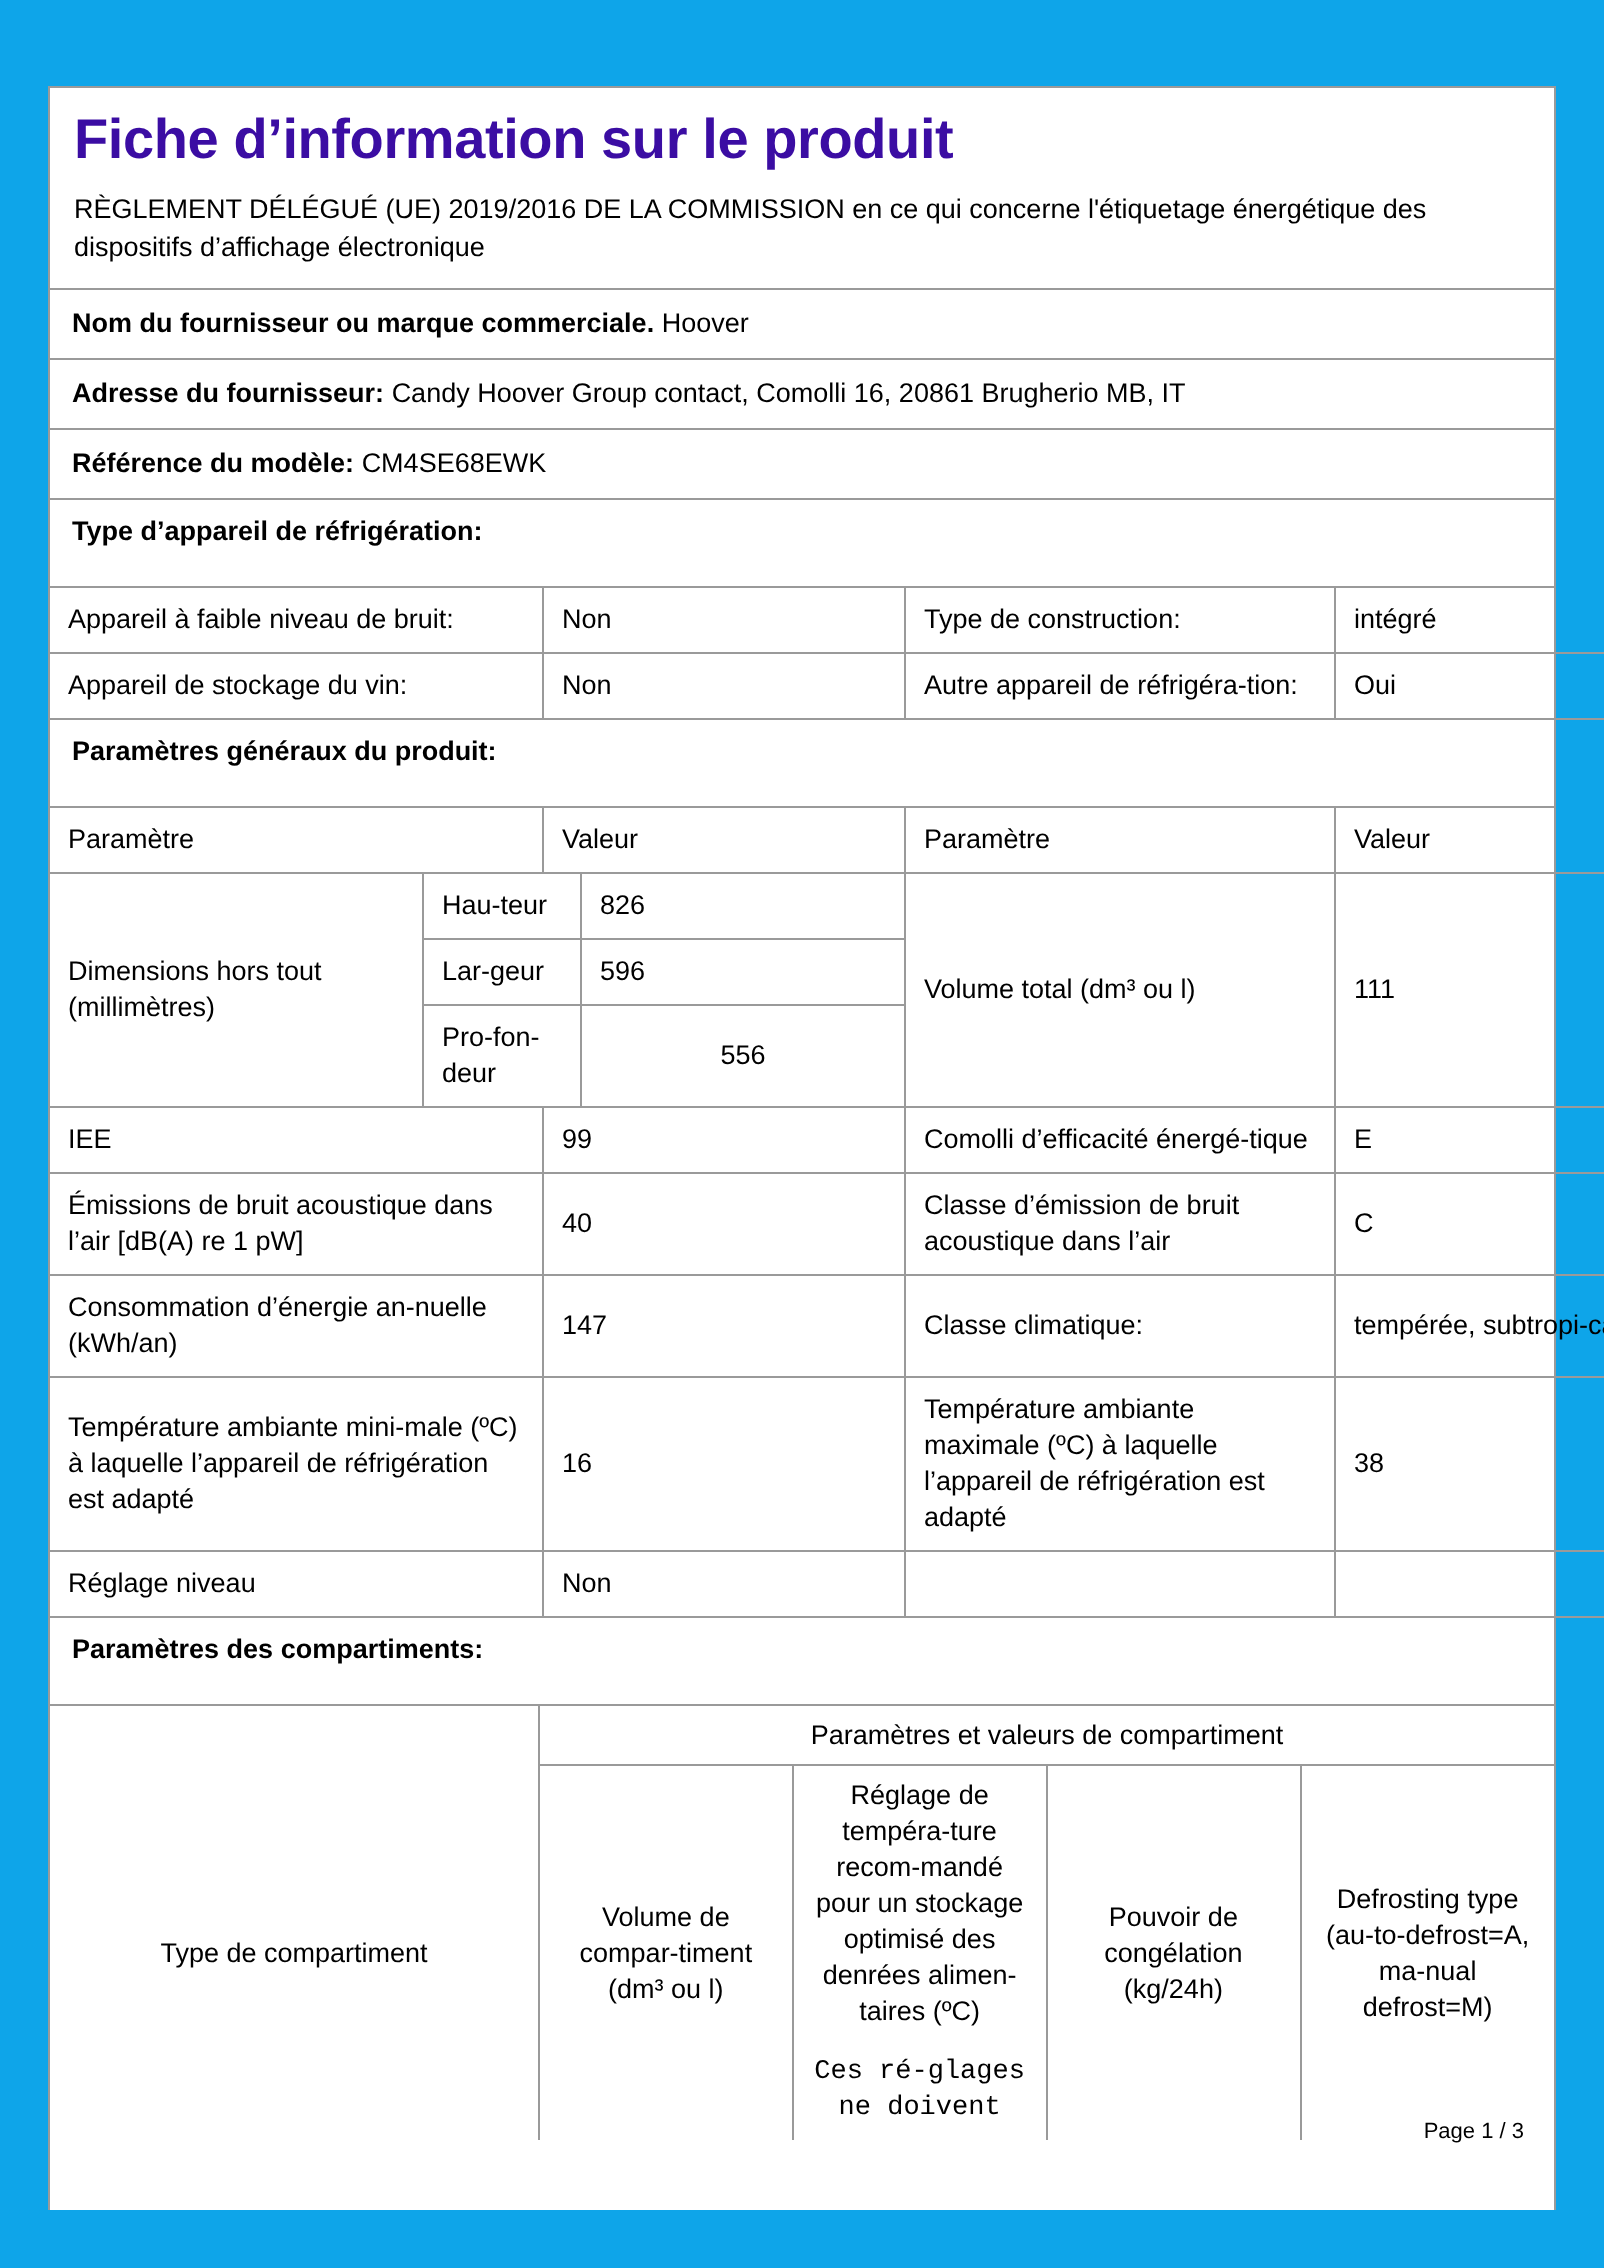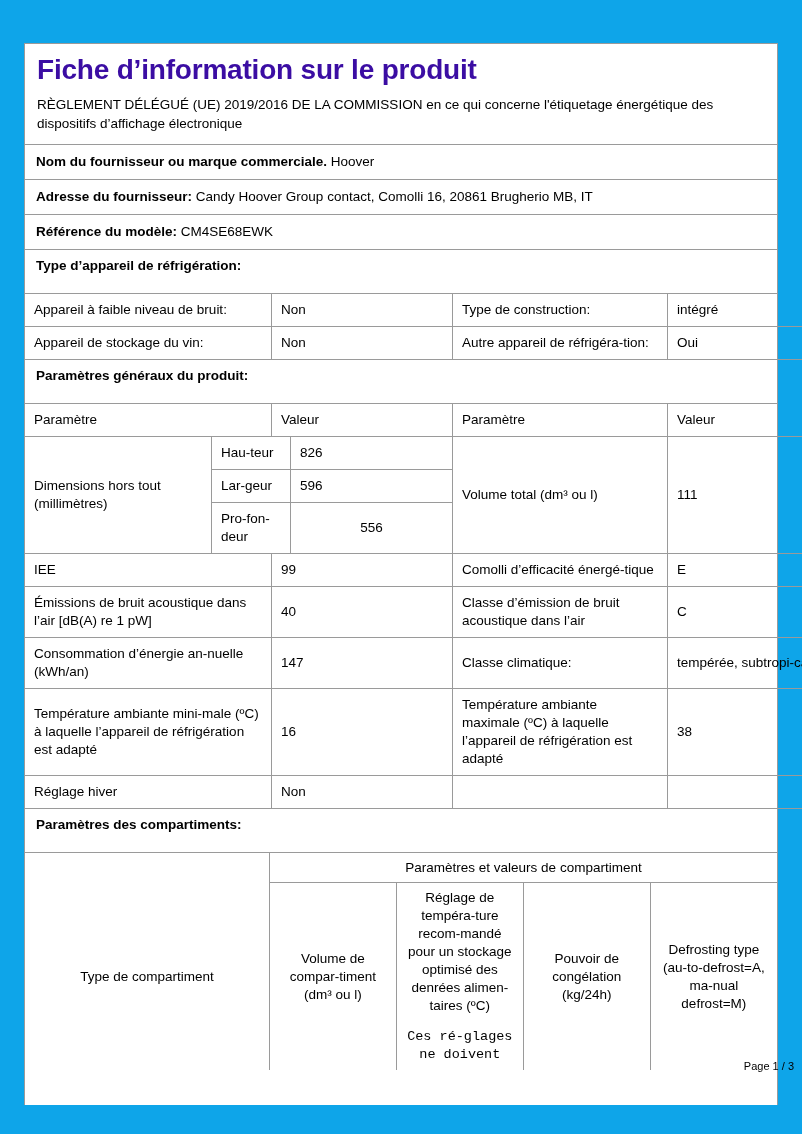--- a/index.html
+++ b/index.html
@@ -150,21 +150,21 @@
     font-size: 13.5px;
     line-height: 1.33;
     text-align: center;
   }
   .temp-setting-cell p { margin: 0; }
   .temp-setting-cell p + p { margin-top: 13px; font-family: Liberation Mono, monospace; }
 
   
   .footer {
     position: absolute;
-    right: 8px;
+    right: 40px;
     top: 1060px;
     font-size: 11px;
     color: #000000;
     text-align: right;
   }
 </style>
 </head>
 <body>
 
 <div class="page">
@@ -267,21 +267,21 @@
       </tr>
 
       <tr>
         <td class="c1">Température ambiante mini-male (ºC) à laquelle l’appareil de réfrigération est adapté</td>
         <td class="c2">16</td>
         <td class="c3">Température ambiante maximale (ºC) à laquelle l’appareil de réfrigération est adapté</td>
         <td class="c4 nb-right">38</td>
       </tr>
 
       <tr>
-        <td class="c1">Réglage hiver</td>
+        <td class="c1">Réglage niveau</td>
         <td class="c2">Non</td>
         <td class="c3"></td>
         <td class="c4 nb-right"></td>
       </tr>
     </tbody>
       </table>
 
     <div class="section-head">Paramètres des compartiments:</div>
 
     <div class="clip-box">

